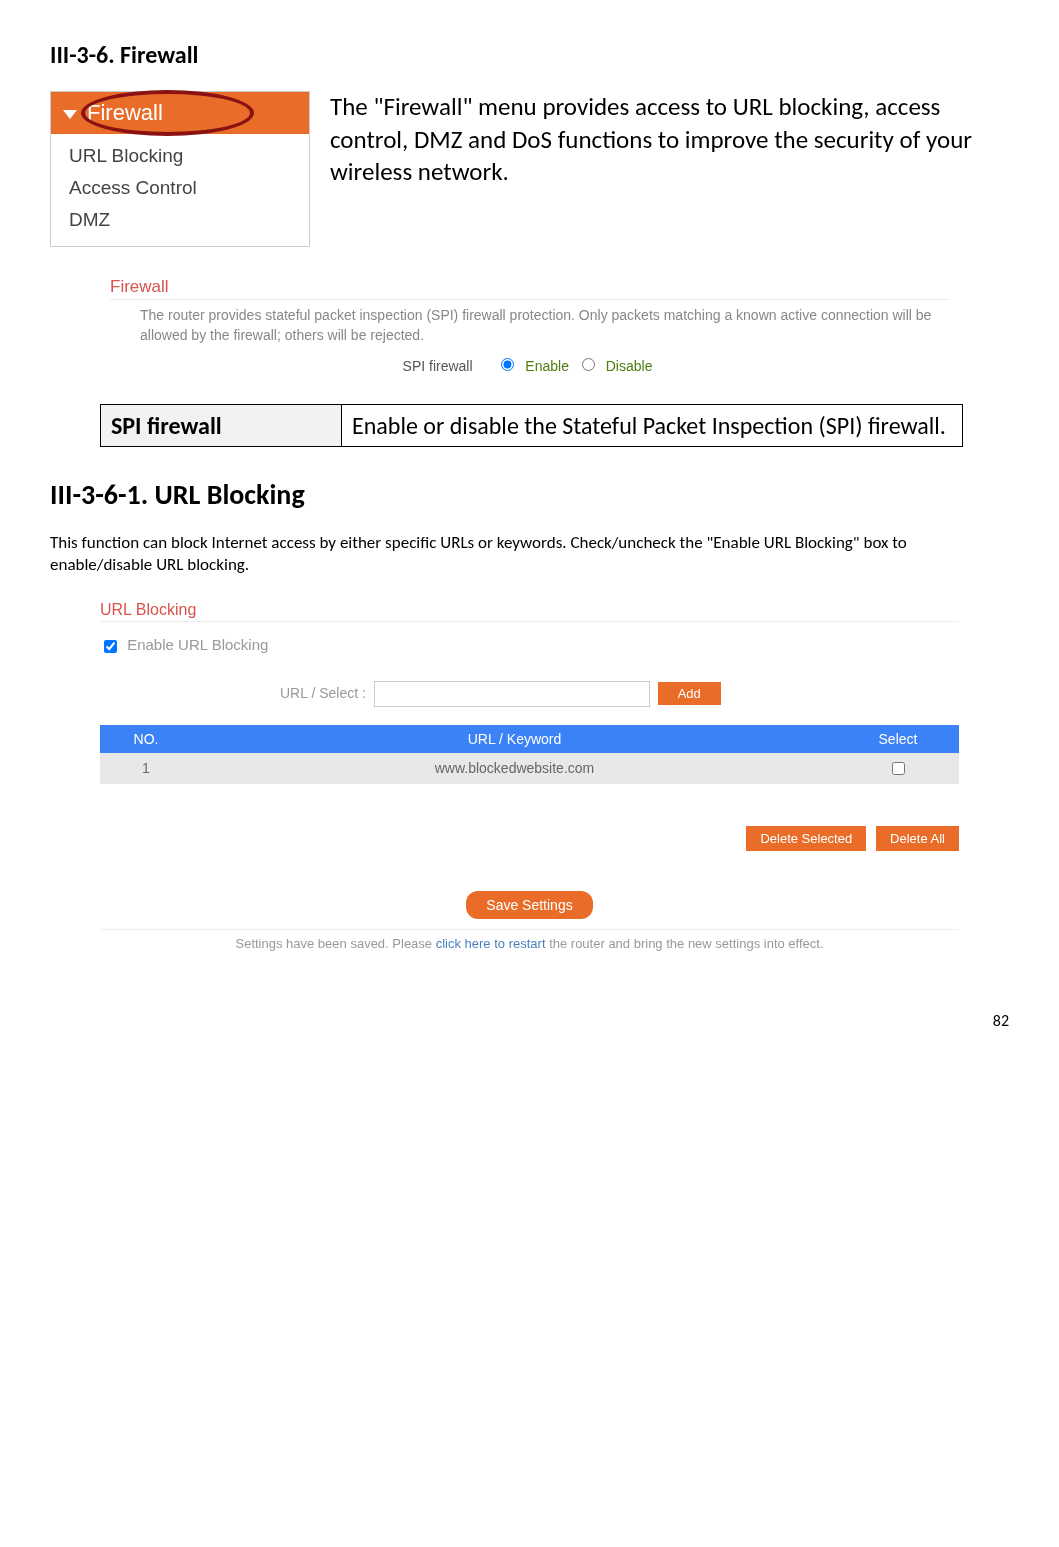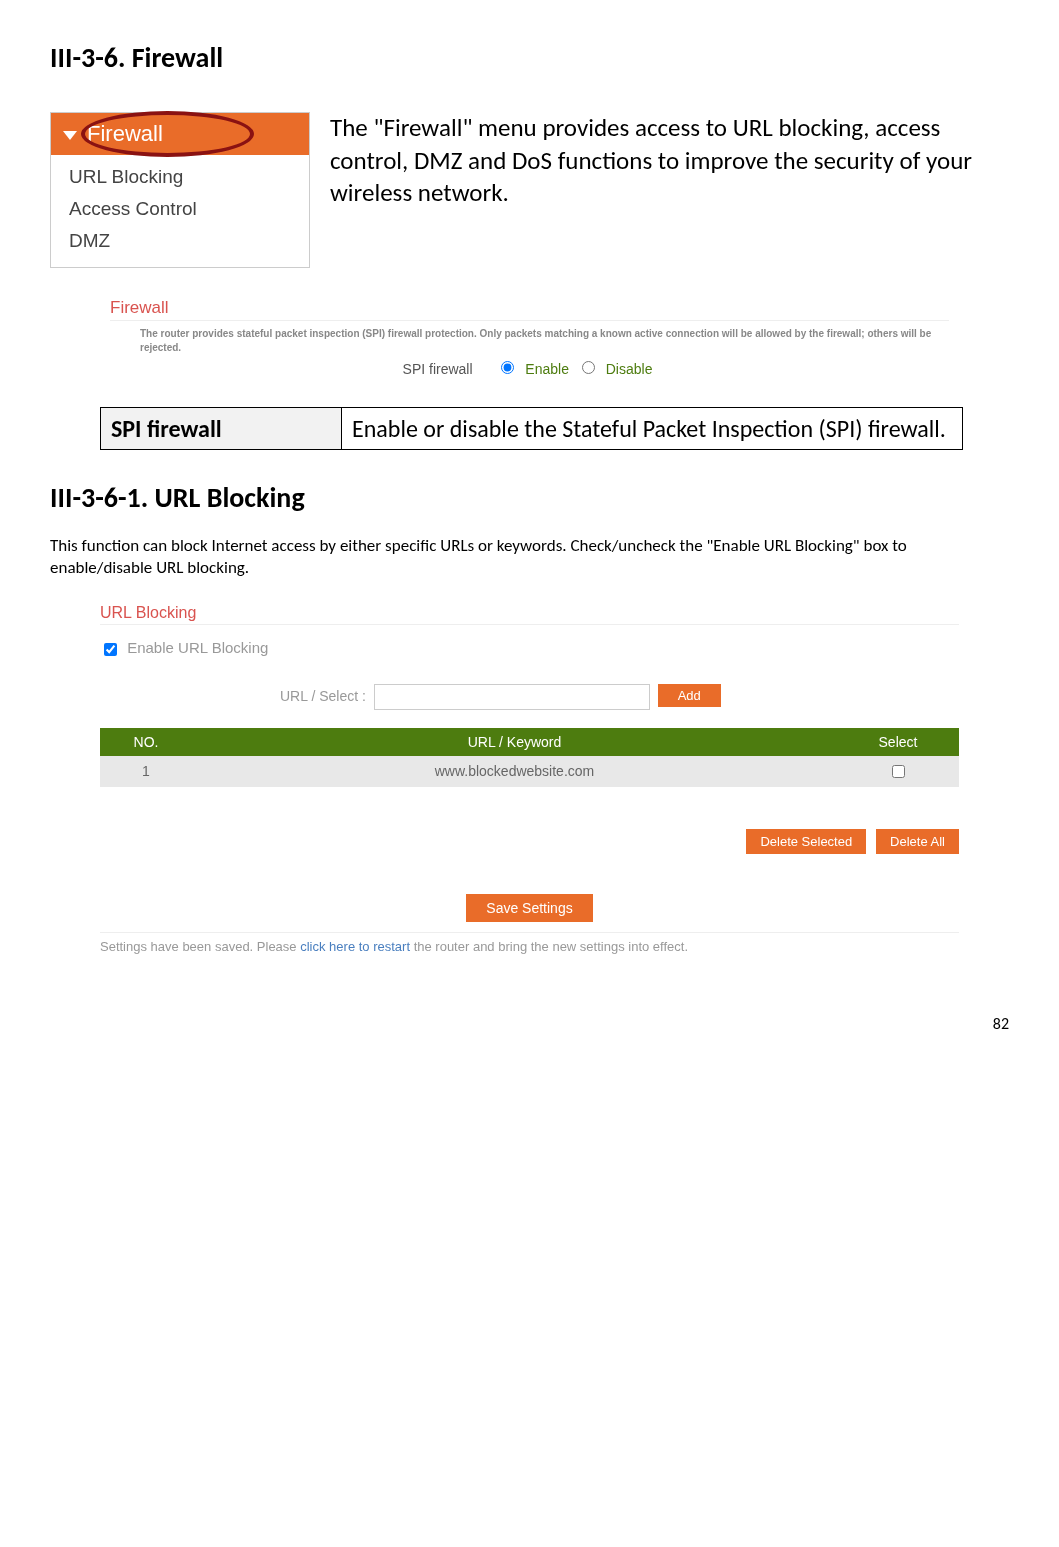--- a/index.html
+++ b/index.html
@@ -5,23 +5,23 @@
     body {
       font-family: Calibri, Arial, sans-serif;
       margin: 0;
       padding: 40px 50px;
       width: 1059px;
       box-sizing: border-box;
       background: #fff;
       color: #000;
     }
     .section-heading {
-      font-size: 28px;
+      font-size: 24px;
       font-weight: bold;
-      margin-bottom: 37px;
+      margin-bottom: 22px;
     }
     .intro-row {
       display: flex;
       gap: 20px;
       margin-bottom: 30px;
     }
     .menu-screenshot {
       border: 1px solid #ccc;
       width: 260px;
       background: #fff;
@@ -76,25 +76,24 @@
     }
     .panel-title {
       color: #d9534f;
       font-size: 17px;
       border-bottom: 1px solid #eee;
       padding-bottom: 2px;
       margin-bottom: 6px;
     }
     .panel-desc {
       color: #888;
-      font-size: 10px;
+      font-size: 14px;
       line-height: 1.4;
       padding-left: 30px;
-      margin-bottom: 3px;
-      font-weight: bold;
+      margin-bottom: 10px;
     }
     .spi-row {
       text-align: center;
       font-size: 14px;
       color: #555;
     }
     .spi-row label {
       margin: 0 4px;
       color: #4d7c0f;
     }
@@ -171,21 +170,21 @@
       font-size: 13px;
       cursor: pointer;
       font-family: Arial, sans-serif;
     }
     .url-table {
       width: 100%;
       border-collapse: collapse;
       font-size: 14px;
     }
     .url-table thead th {
-      background: #4d7c0f;
+      background: #3b82f6;
       color: #fff;
       font-weight: normal;
       padding: 6px;
       text-align: center;
     }
     .url-table thead th:first-child { width: 80px; }
     .url-table thead th:last-child { width: 110px; }
     .url-table tbody td {
       background: #e8e8e8;
       padding: 6px;
@@ -201,22 +200,24 @@
       margin-left: 6px;
       margin-top: 12px;
     }
     .save-row {
       text-align: center;
       margin-bottom: 10px;
     }
     .save-row .orange-btn {
       padding: 6px 20px;
       font-size: 14px;
+      border-radius: 12px;
     }
     .restart-msg {
+      text-align: center;
       color: #999;
       font-size: 13px;
       border-top: 1px solid #eee;
       padding-top: 6px;
     }
     .restart-msg .link {
       color: #4a7fbf;
       cursor: pointer;
     }
     .page-num {

